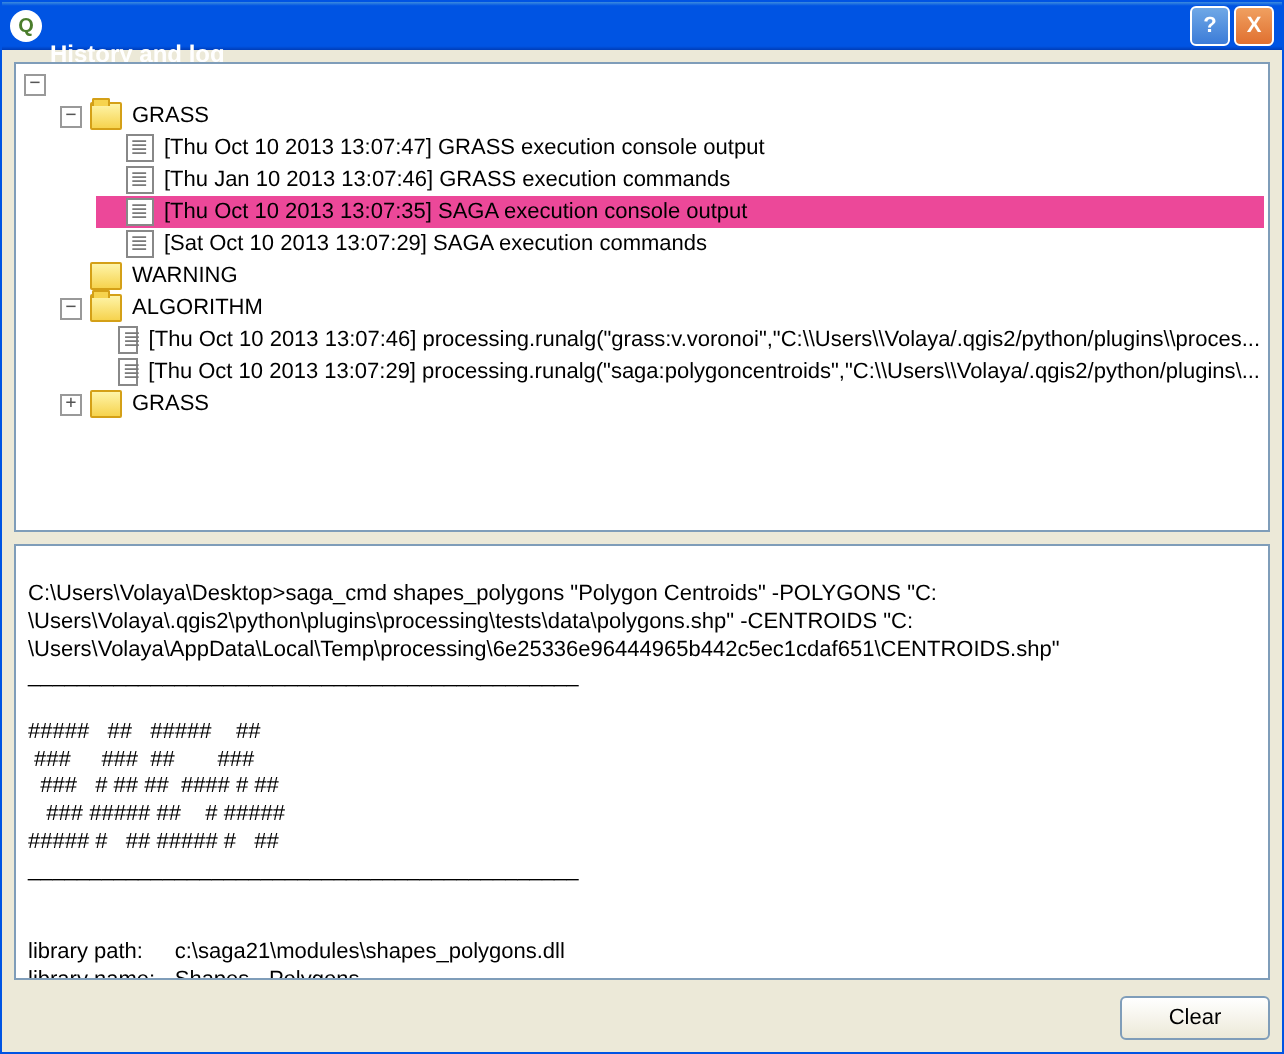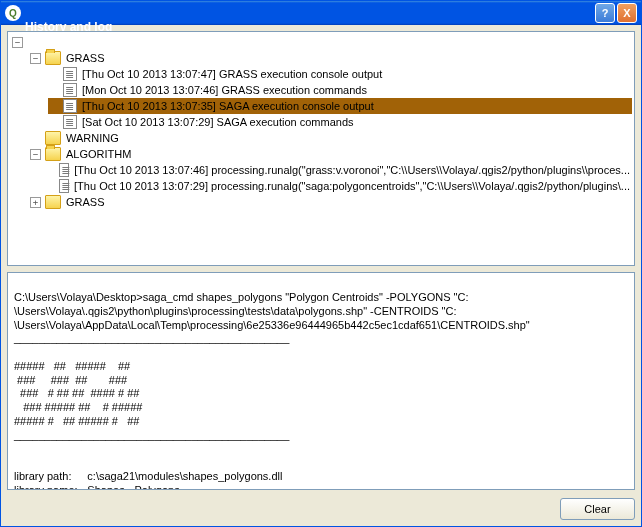--- a/index.html
+++ b/index.html
@@ -84,21 +84,21 @@
   line-height: 16px;
   white-space: nowrap;
   padding: 0;
 }
 .tree li > .row {
   display: flex;
   align-items: center;
   height: 16px;
 }
 .tree li > .row.selected {
-  background: #a16207;
+  background: #ec4899;
 }
 .expander {
   width: 11px; height: 11px;
   border: 1px solid #999;
   background: #fff;
   display: inline-flex;
   align-items: center; justify-content: center;
   font-size: 9px; line-height: 1;
   color: #555;
   margin-right: 4px;
@@ -189,21 +189,21 @@
                       <div class="row">
                     <span class="expander blank">-</span>
                     <span class="node-icon log"></span>
                     <span class="node-label">[Thu Oct 10 2013 13:07:47] GRASS execution console output</span>
                   </div>
                     </li>
                   <li>
                       <div class="row">
                     <span class="expander blank">-</span>
                     <span class="node-icon log"></span>
-                    <span class="node-label">[Mon Oct 10 2013 13:07:46] GRASS execution commands</span>
+                    <span class="node-label">[Thu Jan 10 2013 13:07:46] GRASS execution commands</span>
                   </div>
                     </li>
                   <li>
                       <div class="row selected">
                     <span class="expander blank">-</span>
                     <span class="node-icon log"></span>
                     <span class="node-label">[Thu Oct 10 2013 13:07:35] SAGA execution console output</span>
                   </div>
                     </li>
                   <li>

